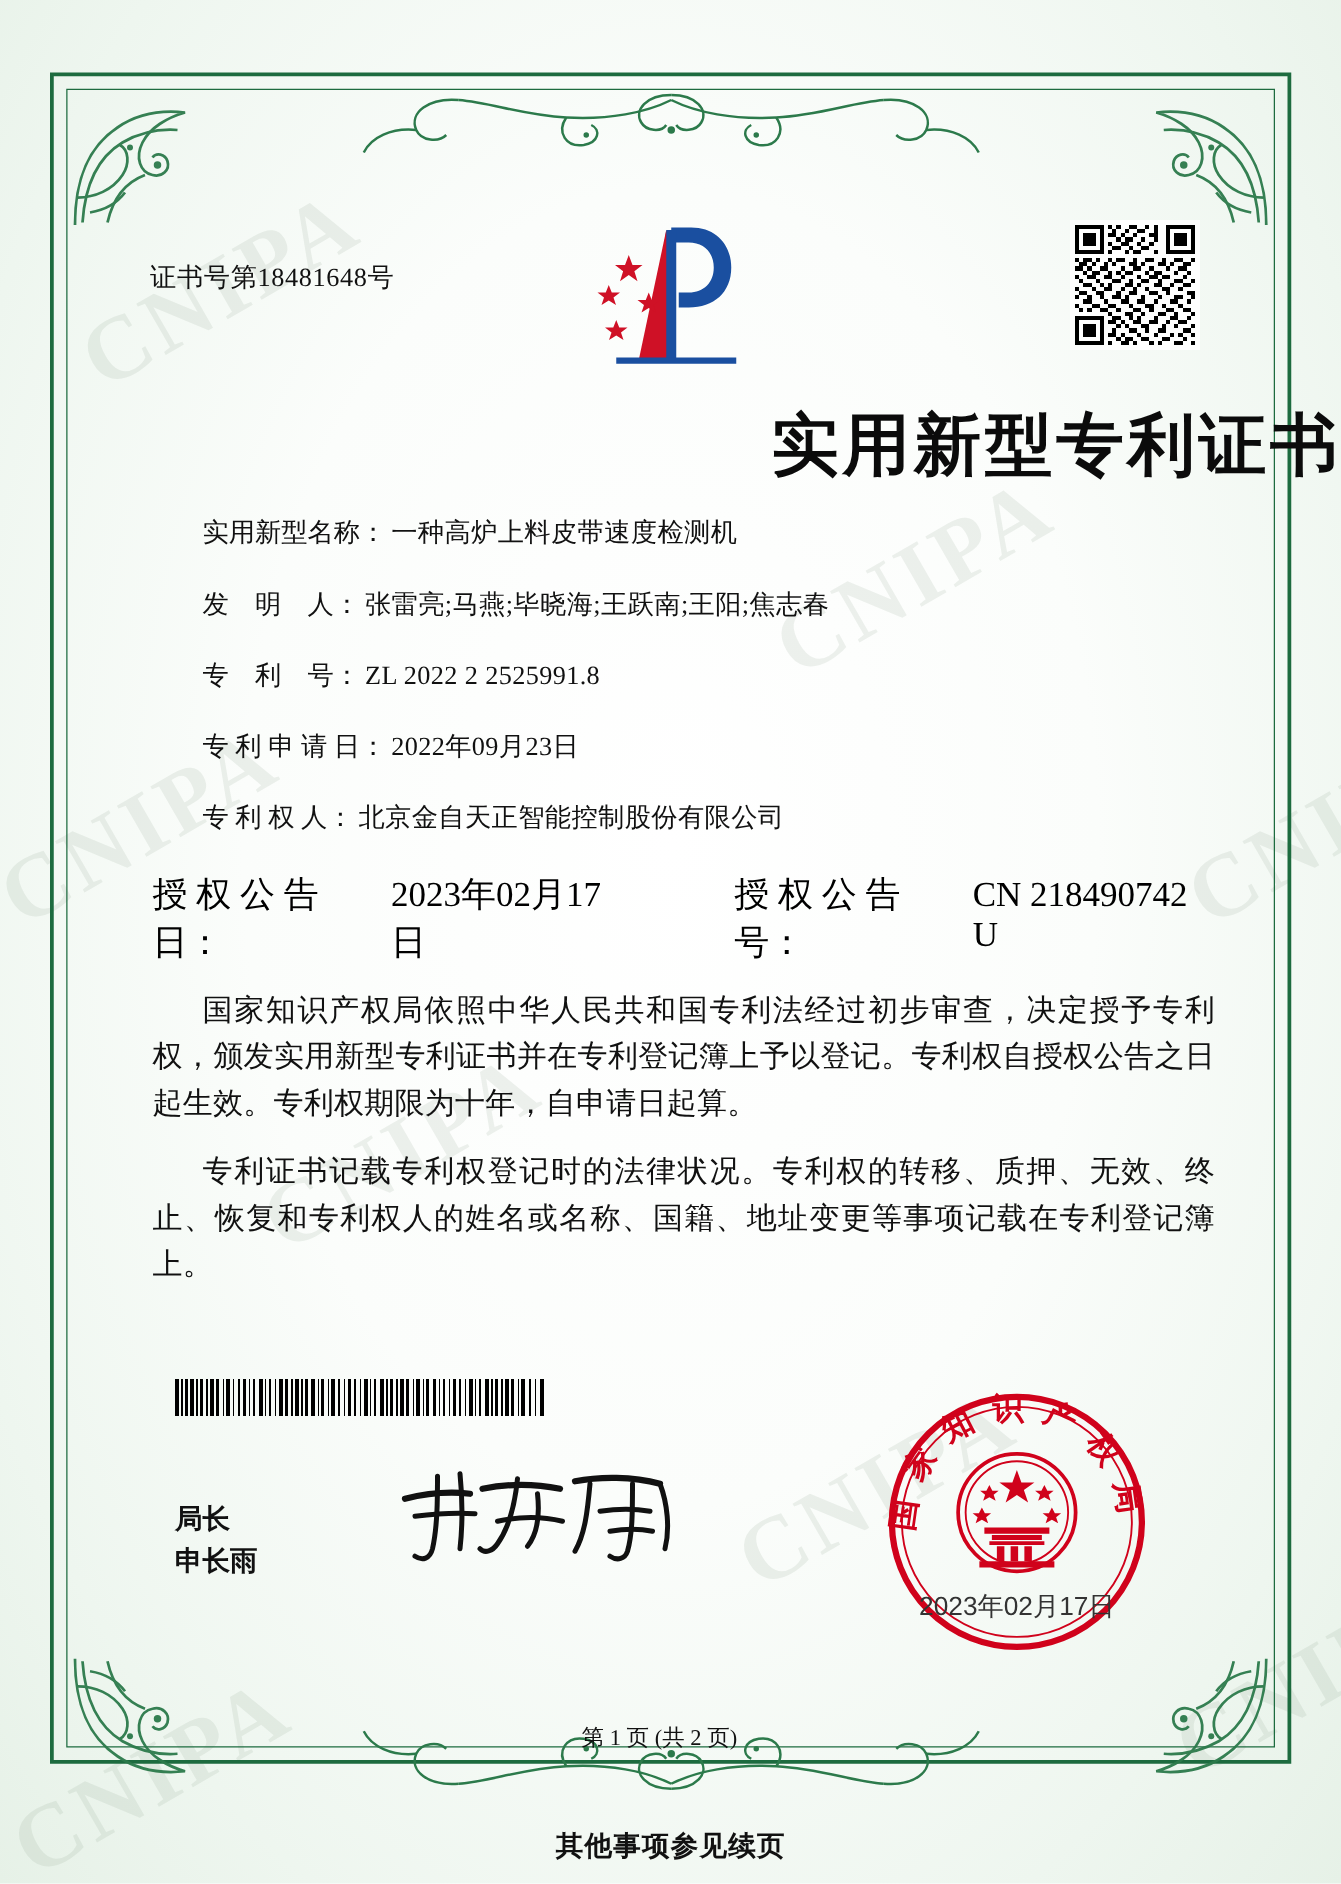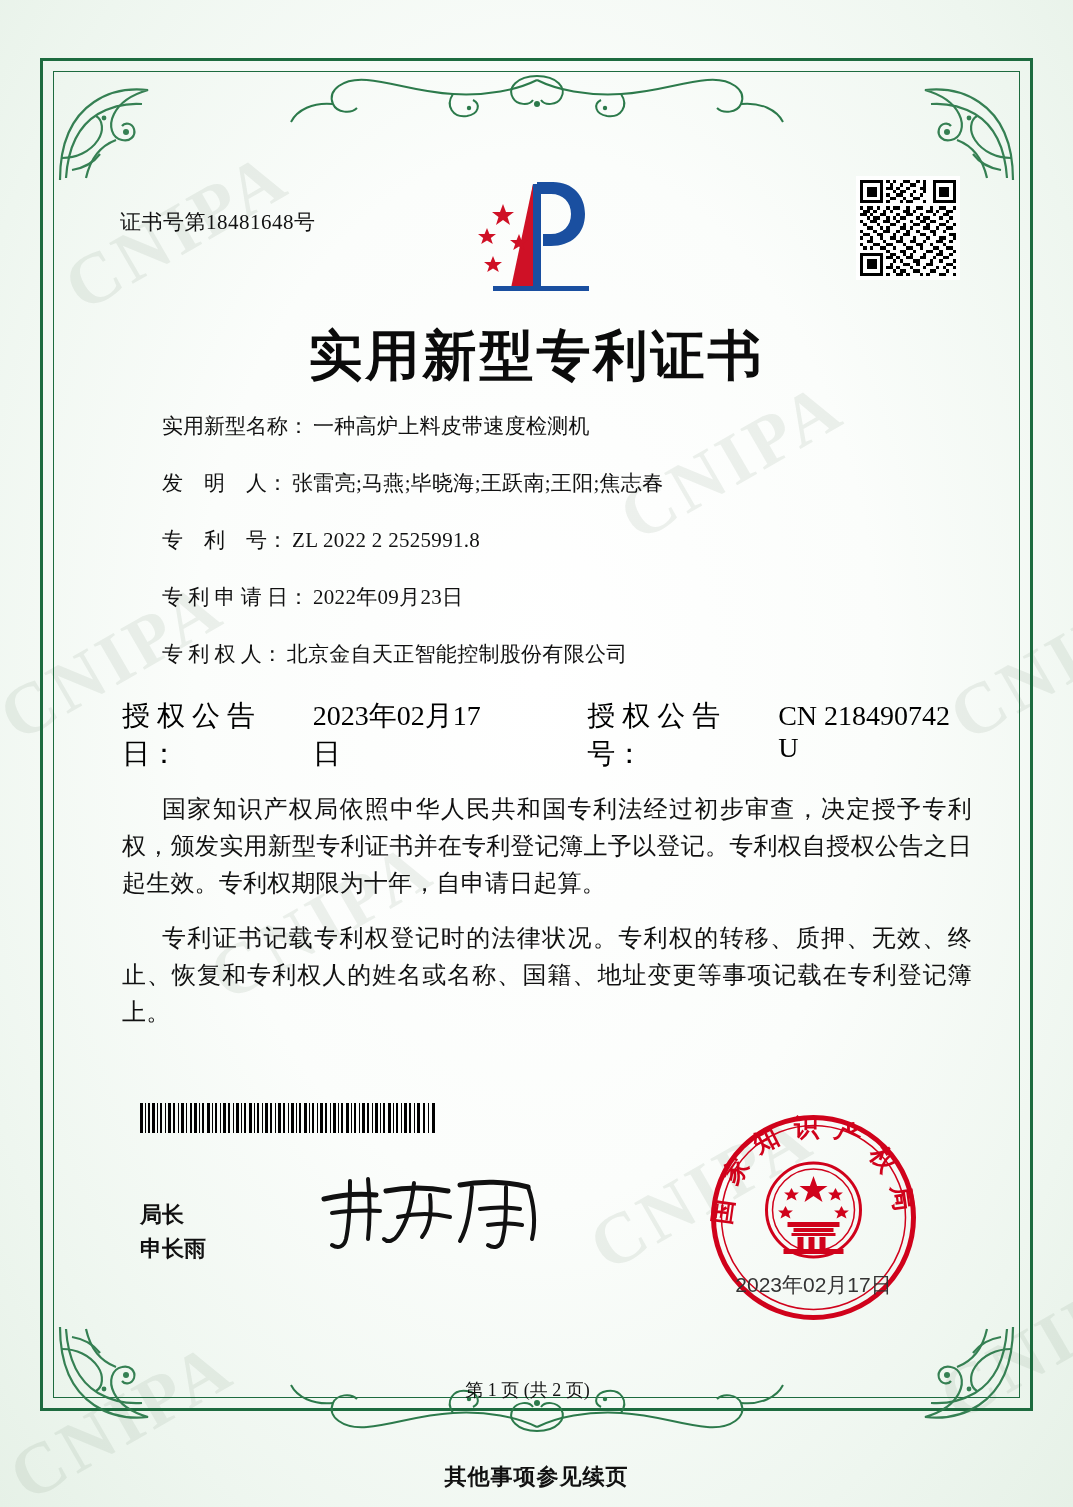--- a/index.html
+++ b/index.html
@@ -116,21 +116,21 @@
     width: 96px; height: 96px;
     background: #fff;
     padding: 4px;
   }
   .qr svg { display:block; width: 100%; height:100%; }
 
   .title {
     position: absolute;
     left: 0; right: 0;
     top: 320px;
-    text-align: center;
+    text-align: right;
     font-size: 54px;
     font-weight: bold;
     letter-spacing: 3px;
     color: #0b0b0b;
     font-family: "Liberation Serif", "DejaVu Serif", serif;
   }
 
   .fields {
     position: absolute;
     left: 122px;

